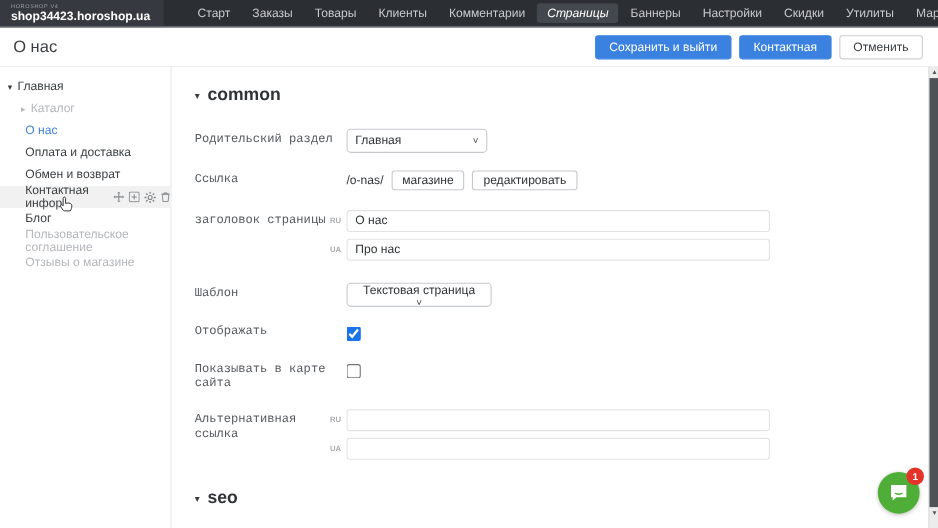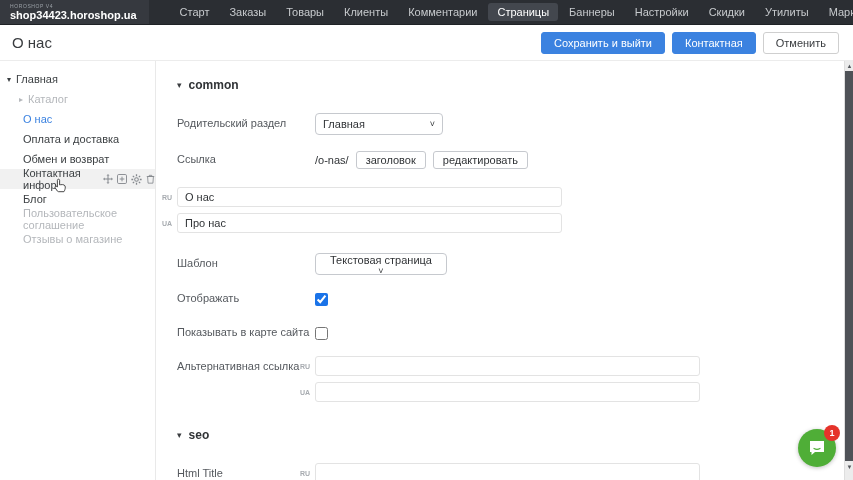--- a/index.html
+++ b/index.html
@@ -9,21 +9,21 @@
 
   
   .topbar { position:absolute; left:0; top:0; width:853px; height:24px; background:#2b2e33;
     display:flex; align-items:center; }
   .logo-block { height:24px; background:#36393f; padding:2px 12px 2px 10px; display:flex;
     flex-direction:column; justify-content:center; cursor:pointer; }
   .logo-super { font-size:5px; letter-spacing:.6px; color:#9aa0a6; text-transform:uppercase; line-height:6px; }
   .logo-main { font-size:11px; font-weight:bold; color:#fff; line-height:12px; white-space:nowrap; }
   .menu { display:flex; align-items:center; margin-left:22px; gap:2px; }
   .menu-item { font-size:11px; color:#c7cacd; padding:3px 9px; border-radius:3px; cursor:pointer; white-space:nowrap; }
-  .menu-item.active { background:#43474e; color:#fff; }
+  .menu-item.active { background:#43474e; color:#fff;font-style:italic; }
 
   
   .pagehead { position:absolute; left:0; top:24px; width:853px; height:37px; background:#fff;
     border-top:1px solid #1f2226; border-bottom:1px solid #ececec; display:flex; align-items:center; }
   .page-title { font-size:15px; color:#3a3d40; margin-left:12px; }
   .head-actions { margin-left:auto; display:flex; gap:7px; margin-right:14px; }
   .btn { font-size:11px; border-radius:3px; padding:4px 12px; cursor:pointer; border:1px solid transparent;
     font-family:"Liberation Sans", sans-serif; }
   .btn-blue { background:#3b82e0; color:#fff; border-color:#3b82e0; }
   .btn-white { background:#fff; color:#3a3d40; border-color:#cfcfcf; }
@@ -42,23 +42,23 @@
   .tree-item.hovered { background:#f1f1f1; }
   .row-icons { display:flex; align-items:center; gap:4px; margin-left:6px; }
   .row-icons svg { display:block; }
   .cursor-hand { position:absolute; left:54px; top:9px; pointer-events:none; }
 
   
   .content { position:absolute; left:157px; top:61px; right:9px; bottom:0; background:#fff;
     padding:17px 0 0 20px; overflow:hidden; }
   .section-head { display:flex; align-items:center; gap:7px; cursor:pointer; margin-bottom:21px; }
   .section-head .chev { font-size:9px; color:#3a3d40; }
-  .section-head .sec-title { font-size:12px; font-weight:bold; color:#303336; }
+  .section-head .sec-title { font-size:16px; font-weight:bold; color:#303336; }
   .form-row { display:flex; align-items:flex-start; margin-bottom:15px; }
-  .row-label { width:138px; min-width:138px; font-size:11px; color:#55595e; padding-top:4px; line-height:13px; }
+  .row-label { width:138px; min-width:138px; font-size:11px; color:#55595e; padding-top:4px; line-height:13px;font-family:Liberation Mono, monospace; }
   .controls { display:flex; flex-direction:column; gap:6px; }
   .select { width:128px; height:22px; border:1px solid #c6c9ce; border-radius:4px; background:#fff;
     display:flex; align-items:center; justify-content:space-between; padding:0 7px; cursor:pointer; }
   .select .sel-text { font-size:11px; color:#303336; }
   .select .sel-chev { font-size:9px; color:#303336; }
   .lang-row { position:relative; display:flex; align-items:center; }
   .lang-tag { position:absolute; left:-15px; font-size:7px; color:#a7abb0; font-weight:bold; }
   .text-input { width:385px; height:20px; border:1px solid #e3e3e3; border-radius:3px; font-size:11px;
     color:#303336; padding:0 7px; outline:none; font-family:"Liberation Sans", sans-serif; }
   .link-row { display:flex; align-items:center; gap:7px; padding-top:1px;justify-content:center; }
@@ -195,27 +195,28 @@
           <span class="sel-chev">˅</span>
         </div>
       </div>
     </div>
 
     <div class="form-row" style="margin-bottom:18px;">
       <div class="row-label" style="padding-top:3px;">Ссылка</div>
       <div class="controls">
         <div class="link-row">
           <span class="link-path">/o-nas/</span>
-          <button class="mini-btn">заголовок</button>
+          <button class="mini-btn">магазине</button>
           <button class="mini-btn">редактировать</button>
         </div>
       </div>
     </div>
 
     <div class="form-row" style="margin-bottom:20px;">
+      <div class="row-label">заголовок страницы</div>
       <div class="controls">
         <div class="lang-row">
           <span class="lang-tag">RU</span>
           <input class="text-input" value="О нас" style="">
         </div>
         <div class="lang-row">
           <span class="lang-tag">UA</span>
           <input class="text-input" value="Про нас" style="">
         </div>
       </div>

